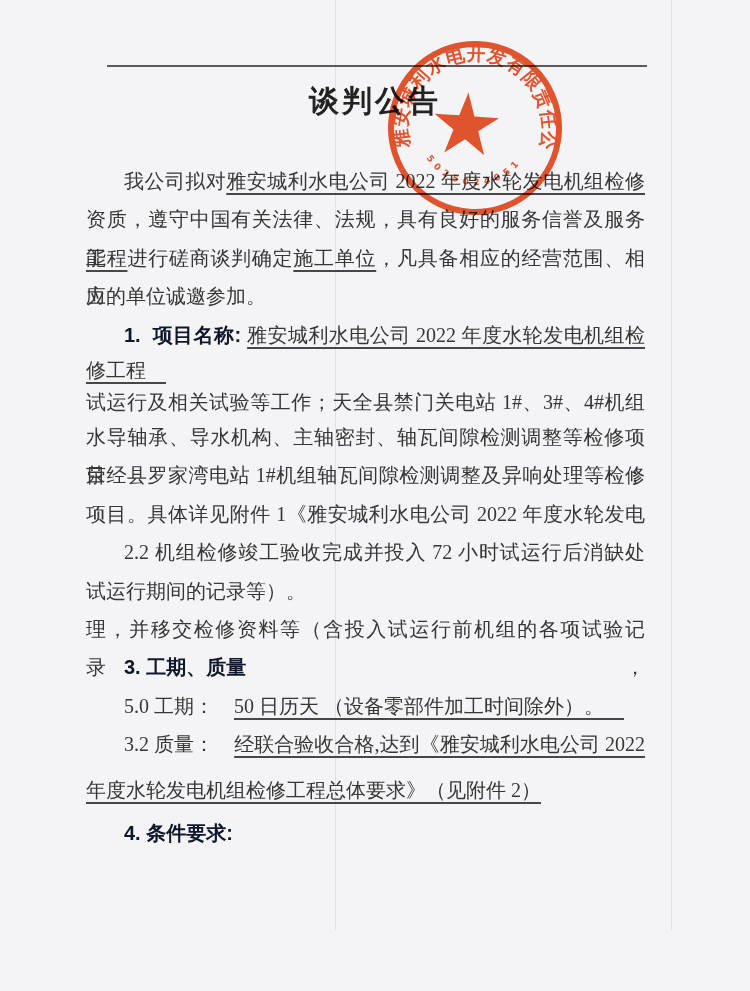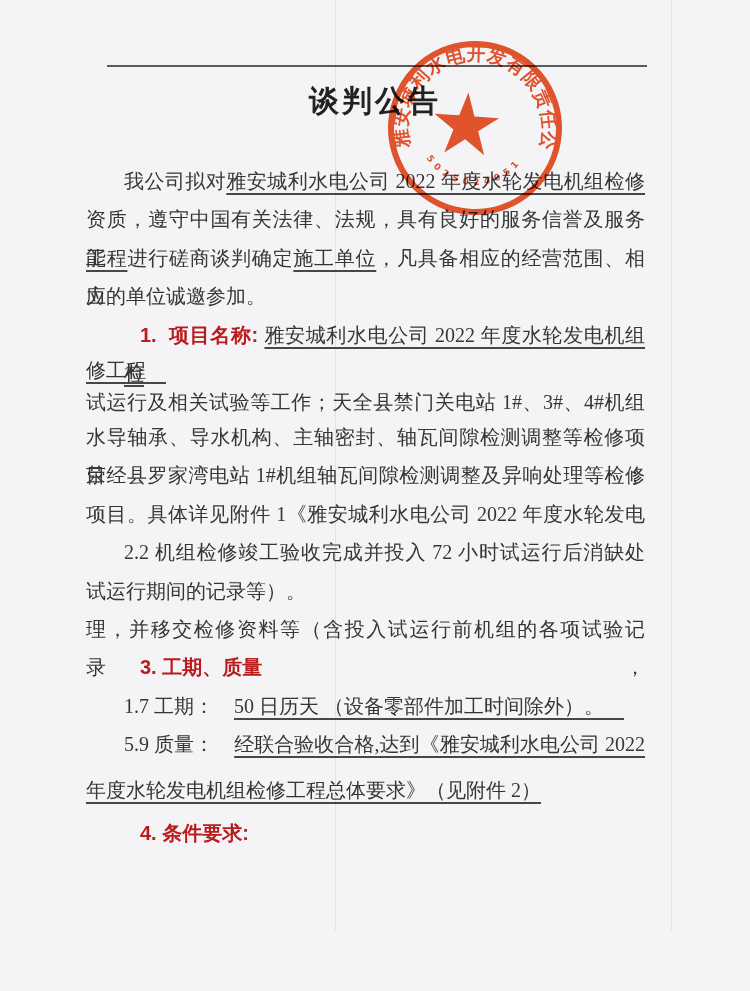--- a/index.html
+++ b/index.html
@@ -49,21 +49,21 @@
   .doc-body .line:nth-child(17){margin-top:8px;}
   .doc-body .line:nth-child(18){margin-top:4px;}
   .line .u{
     text-decoration-line:underline;
     text-decoration-thickness:1.5px;
     text-underline-offset:5px;
     text-decoration-color:#474747;
   }
   .line .b{
     font-family:"Liberation Sans","DejaVu Sans",sans-serif;
-    font-weight:700;color:#b91c1c;margin-left:16px;
+    font-weight:700;color:#0f172a;
   }
   
   .seal-svg{
     position:absolute;left:0;top:0;
     z-index:2;
     mix-blend-mode:multiply;
     opacity:0.92;
     pointer-events:none;
   }
   .seal-company-text{
@@ -95,22 +95,22 @@
       <div class="line indent just"><span class="b">1.  项目名称: </span><span class="u ">雅安城利水电公司 2022 年度水轮发电机组检</span></div>
       <div class="line"><span class="u ">修工程　</span></div>
       <div class="line just"><span class="">试运行及相关试验等工作；天全县禁门关电站 1#、3#、4#机组</span></div>
       <div class="line just"><span class="">水导轴承、导水机构、主轴密封、轴瓦间隙检测调整等检修项目；</span></div>
       <div class="line just"><span class="">荥经县罗家湾电站 1#机组轴瓦间隙检测调整及异响处理等检修</span></div>
       <div class="line just"><span class="">项目。具体详见附件 1《雅安城利水电公司 2022 年度水轮发电</span></div>
       <div class="line indent just"><span class="">2.2 机组检修竣工验收完成并投入 72 小时试运行后消缺处</span></div>
       <div class="line"><span class="">试运行期间的记录等）。</span></div>
       <div class="line just"><span class="">理，并移交检修资料等（含投入试运行前机组的各项试验记录，</span></div>
       <div class="line indent"><span class="b">3. 工期、质量</span></div>
-      <div class="line indent"><span class="">1.7 工期：　</span><span class="u ">50 日历天 （设备零部件加工时间除外）。　</span></div>
-      <div class="line indent just"><span class="">5.9 质量：　</span><span class="u ">经联合验收合格,达到《雅安城利水电公司 2022</span></div>
+      <div class="line indent"><span class="">5.0 工期：　</span><span class="u ">50 日历天 （设备零部件加工时间除外）。　</span></div>
+      <div class="line indent just"><span class="">3.2 质量：　</span><span class="u ">经联合验收合格,达到《雅安城利水电公司 2022</span></div>
       <div class="line"><span class="u ">年度水轮发电机组检修工程总体要求》（见附件 2）</span></div>
       <div class="line indent"><span class="b">4. 条件要求:</span></div>
     </div>
 
   <svg class="seal-svg" width="750" height="240" viewBox="0 0 750 240">
     <g transform="rotate(4 475 128)">
       <circle cx="475" cy="128" r="84" fill="none" stroke-width="6" stroke="#e8481c"></circle>
       <polygon points="466,93 473.6,116.5 498.3,116.5 478.4,131 486,154.5 466,140 446,154.5 453.6,131 433.7,116.5 458.4,116.5" fill="#e8481c"></polygon>
       <path id="seal-company-arc" d="M 411 151 A 68 68 0 1 1 539 151" fill="none"></path>
       <path id="seal-number-arc" d="M 426.5 158 A 57 57 0 0 0 523.5 158" fill="none"></path>

